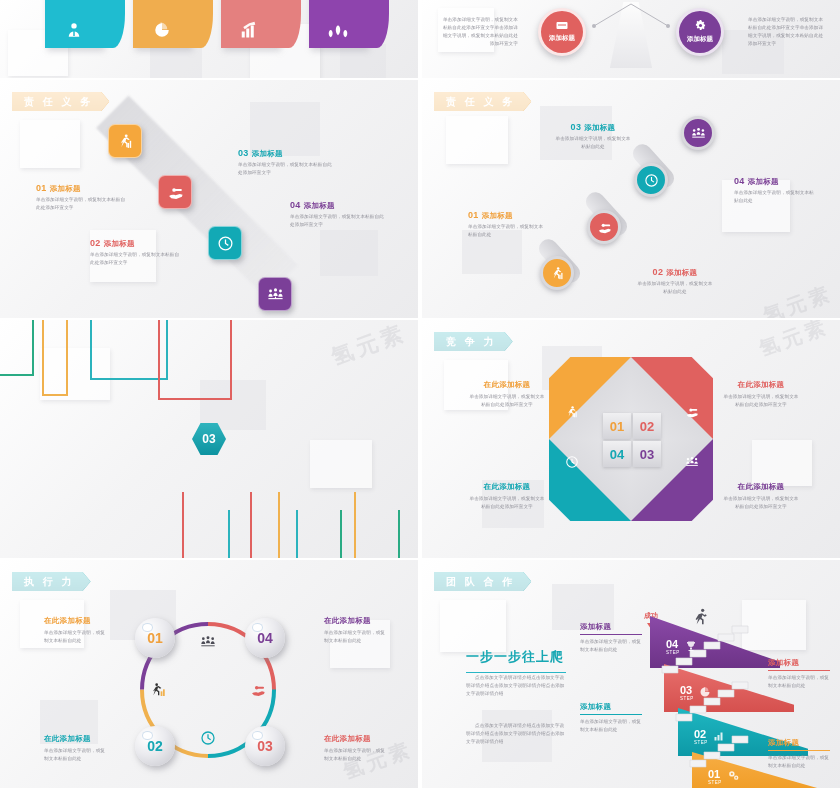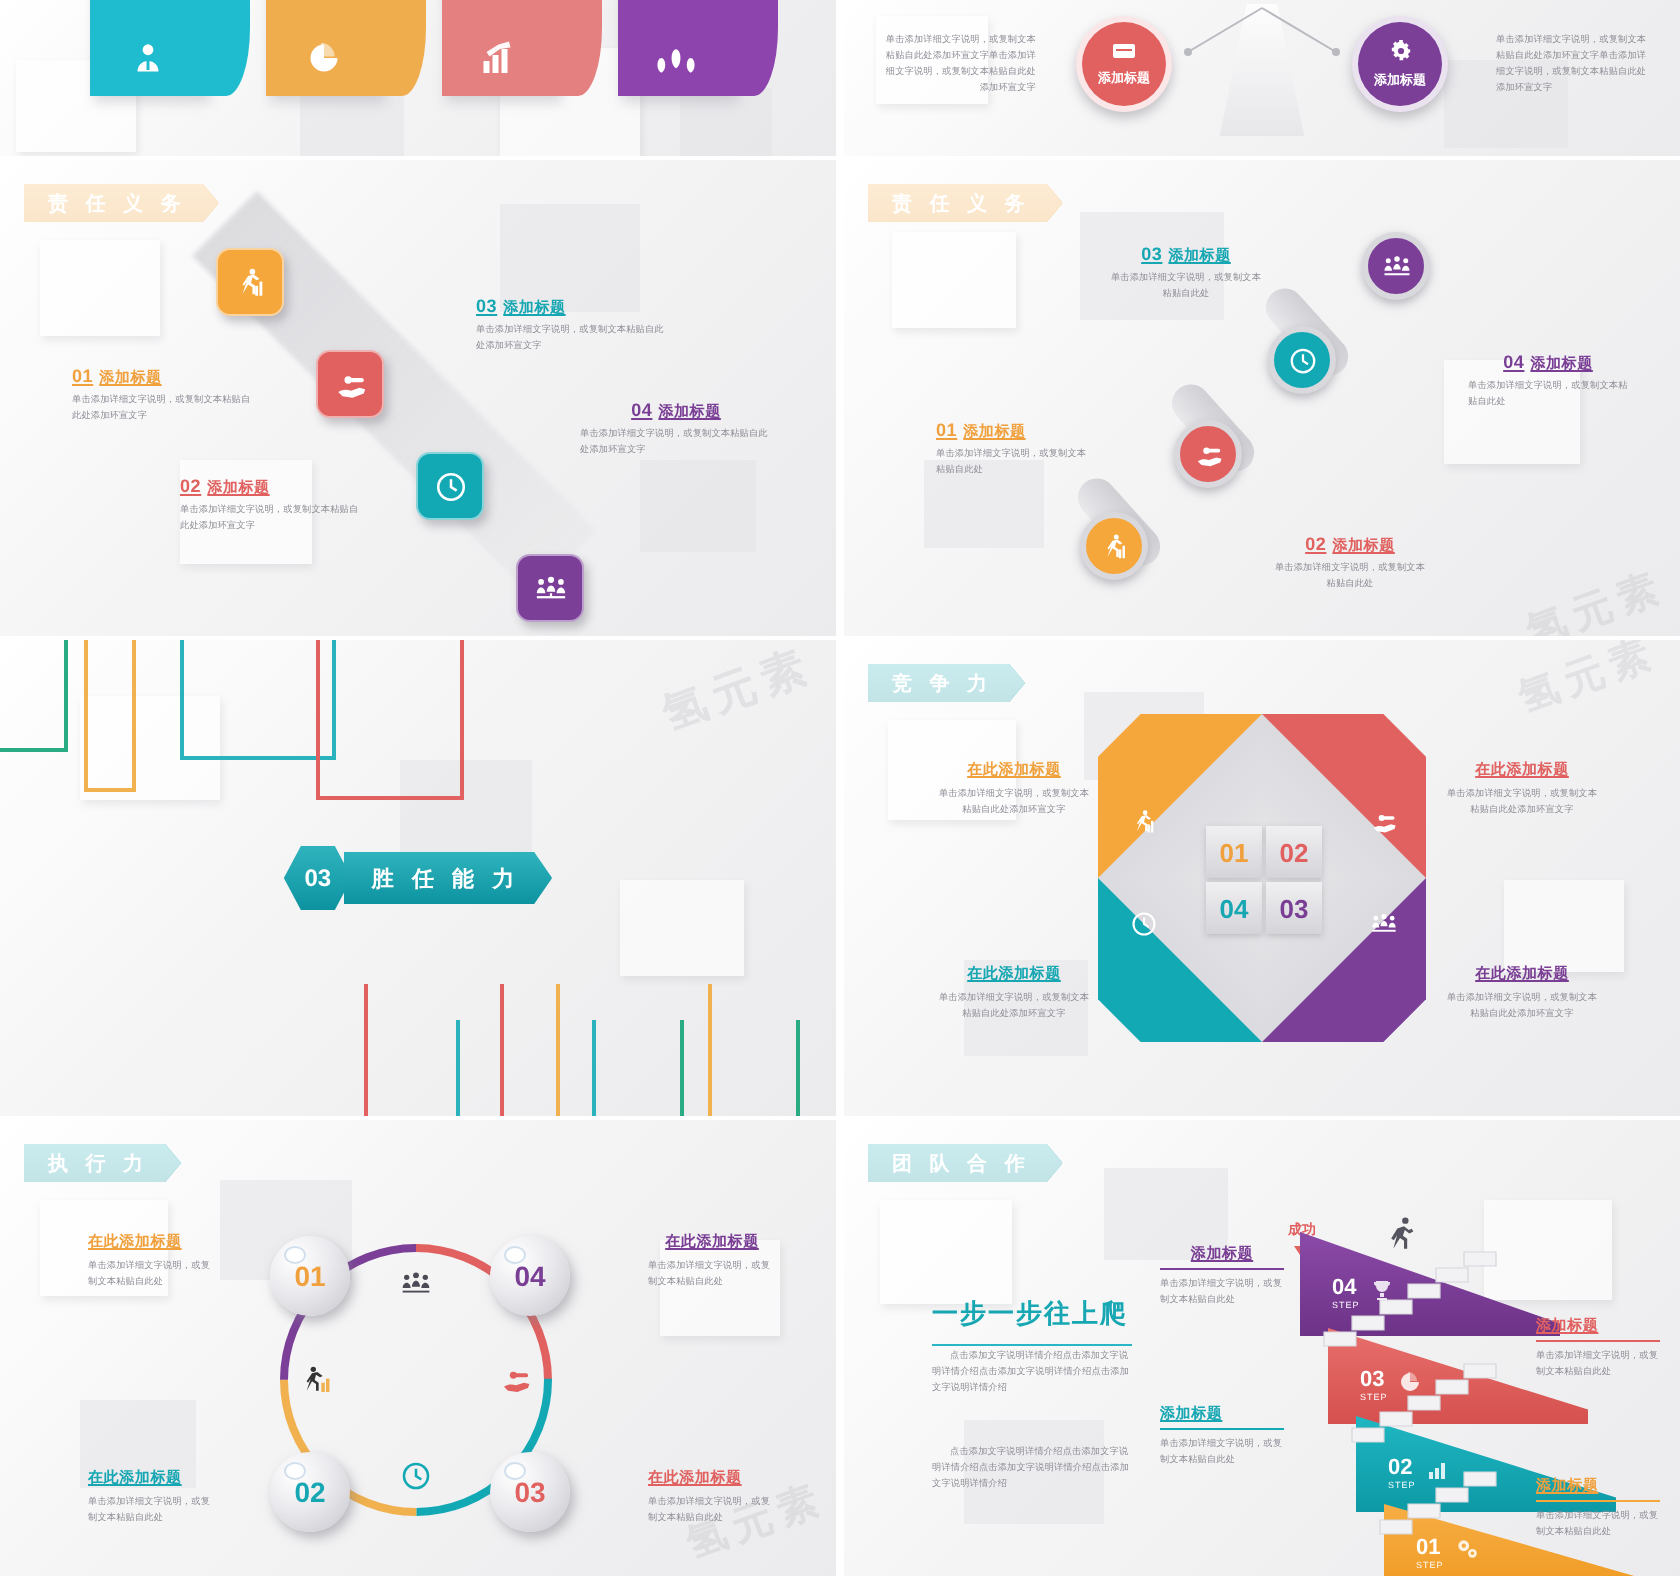--- a/index.html
+++ b/index.html
@@ -42,31 +42,31 @@
   .tag.teal   { background: linear-gradient(180deg,#2bb3bd,#0e93a0); }
   .tag::after {
     content:""; position:absolute; left:-3px; top:-3px;
     width: calc(100% + 9px); height: calc(100% + 6px);
     background: rgba(255,255,255,.75);
     clip-path: polygon(0 0, calc(100% - 10px) 0, 100% 50%, calc(100% - 10px) 100%, 0 100%);
     z-index:-1;
   }
 
   
-  .hdr { font-size: 7.5px; font-weight: bold; letter-spacing: .3px; white-space: nowrap; text-decoration: underline; }
+  .hdr { font-size: 7.5px; font-weight: bold; letter-spacing: .3px; white-space: nowrap; }
   .hdr .num { font-size: 9px; margin-right: 3px; }
   .body-txt {
     font-size: 4.6px; line-height: 1.75; color: #8d8d96;
     letter-spacing: .1px;
   }
   .pos { position: absolute; }
 
   
   .c-or { color:#f0a03c; } .c-rd { color:#e0615f; }
-  .c-tl { color:#16a7b3; } .c-pu { color:#7a3f95;text-align:center; }
+  .c-tl { color:#16a7b3; } .c-pu { color:#7a3f95; }
   .bg-or{ background:#f5a73c;} .bg-rd{ background:#e0615f;}
   .bg-tl{ background:#12a9b5;} .bg-pu{ background:#7b3f98;}
 
   
   .flag {
     position:absolute; top:-20px; width:58px; height:68px;
     border-radius: 0 0 0 0;
     display:flex; align-items:flex-end; justify-content:center;
     padding-bottom:6px;
     box-shadow: 2px 3px 6px rgba(150,150,160,.35);
@@ -401,21 +401,20 @@
     <div class="bracket" style="left:90px;top:-6px;width:78px;height:66px;border-color:#2bb3bd;"></div>
     <div class="bracket" style="left:158px;top:-6px;width:74px;height:86px;border-color:#e0615f;"></div>
 
     <div class="bracket" style="left:182px;top:172px;width:70px;height:86px;border-color:#e0615f;"></div>
     <div class="bracket" style="left:228px;top:190px;width:70px;height:72px;border-color:#2bb3bd;"></div>
     <div class="bracket" style="left:278px;top:172px;width:78px;height:86px;border-color:#f0b14e;"></div>
     <div class="bracket" style="left:340px;top:190px;width:60px;height:70px;border-color:#2aab84;"></div>
 
     <div class="hexdiv">
       <div class="hexnum">03</div>
-      <div class="hexlbl">胜 任 能 力</div>
     </div>
     <div class="wm" style="right:10px;top:10px;font-size:22px;">氢元素</div>
   </div>
 
   <div class="slide">
     <div class="bgsq" style="left:22px;top:40px;width:64px;height:50px;"></div>
     <div class="bgsq d" style="left:120px;top:26px;width:60px;height:44px;"></div>
     <div class="bgsq" style="left:330px;top:120px;width:60px;height:46px;"></div>
     <div class="bgsq d" style="left:60px;top:160px;width:62px;height:48px;"></div>
 

